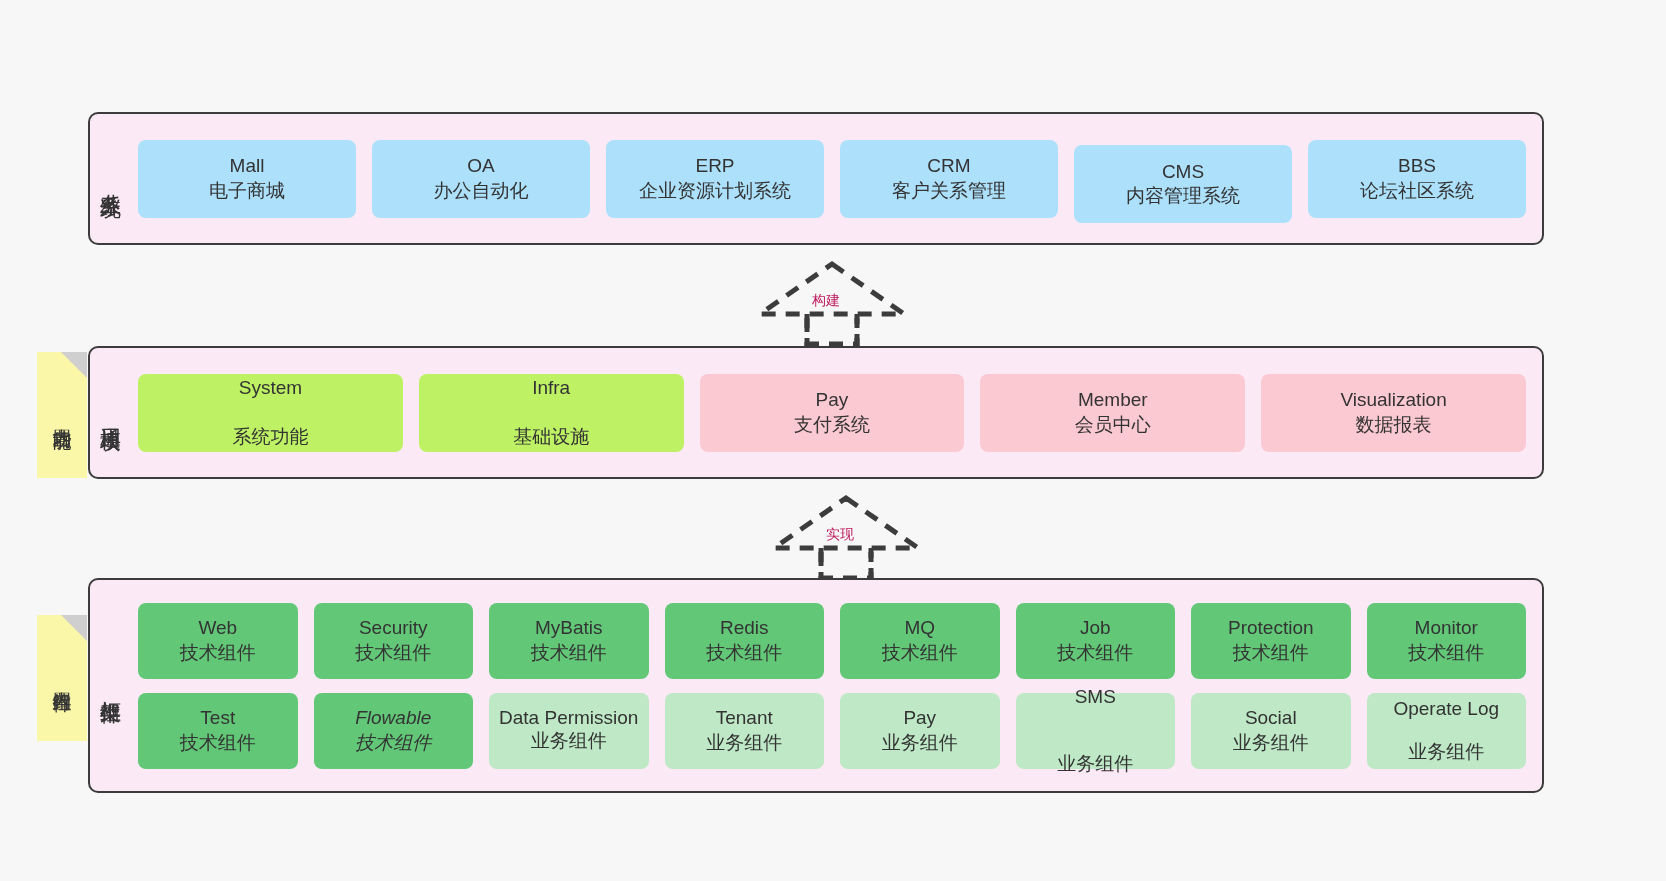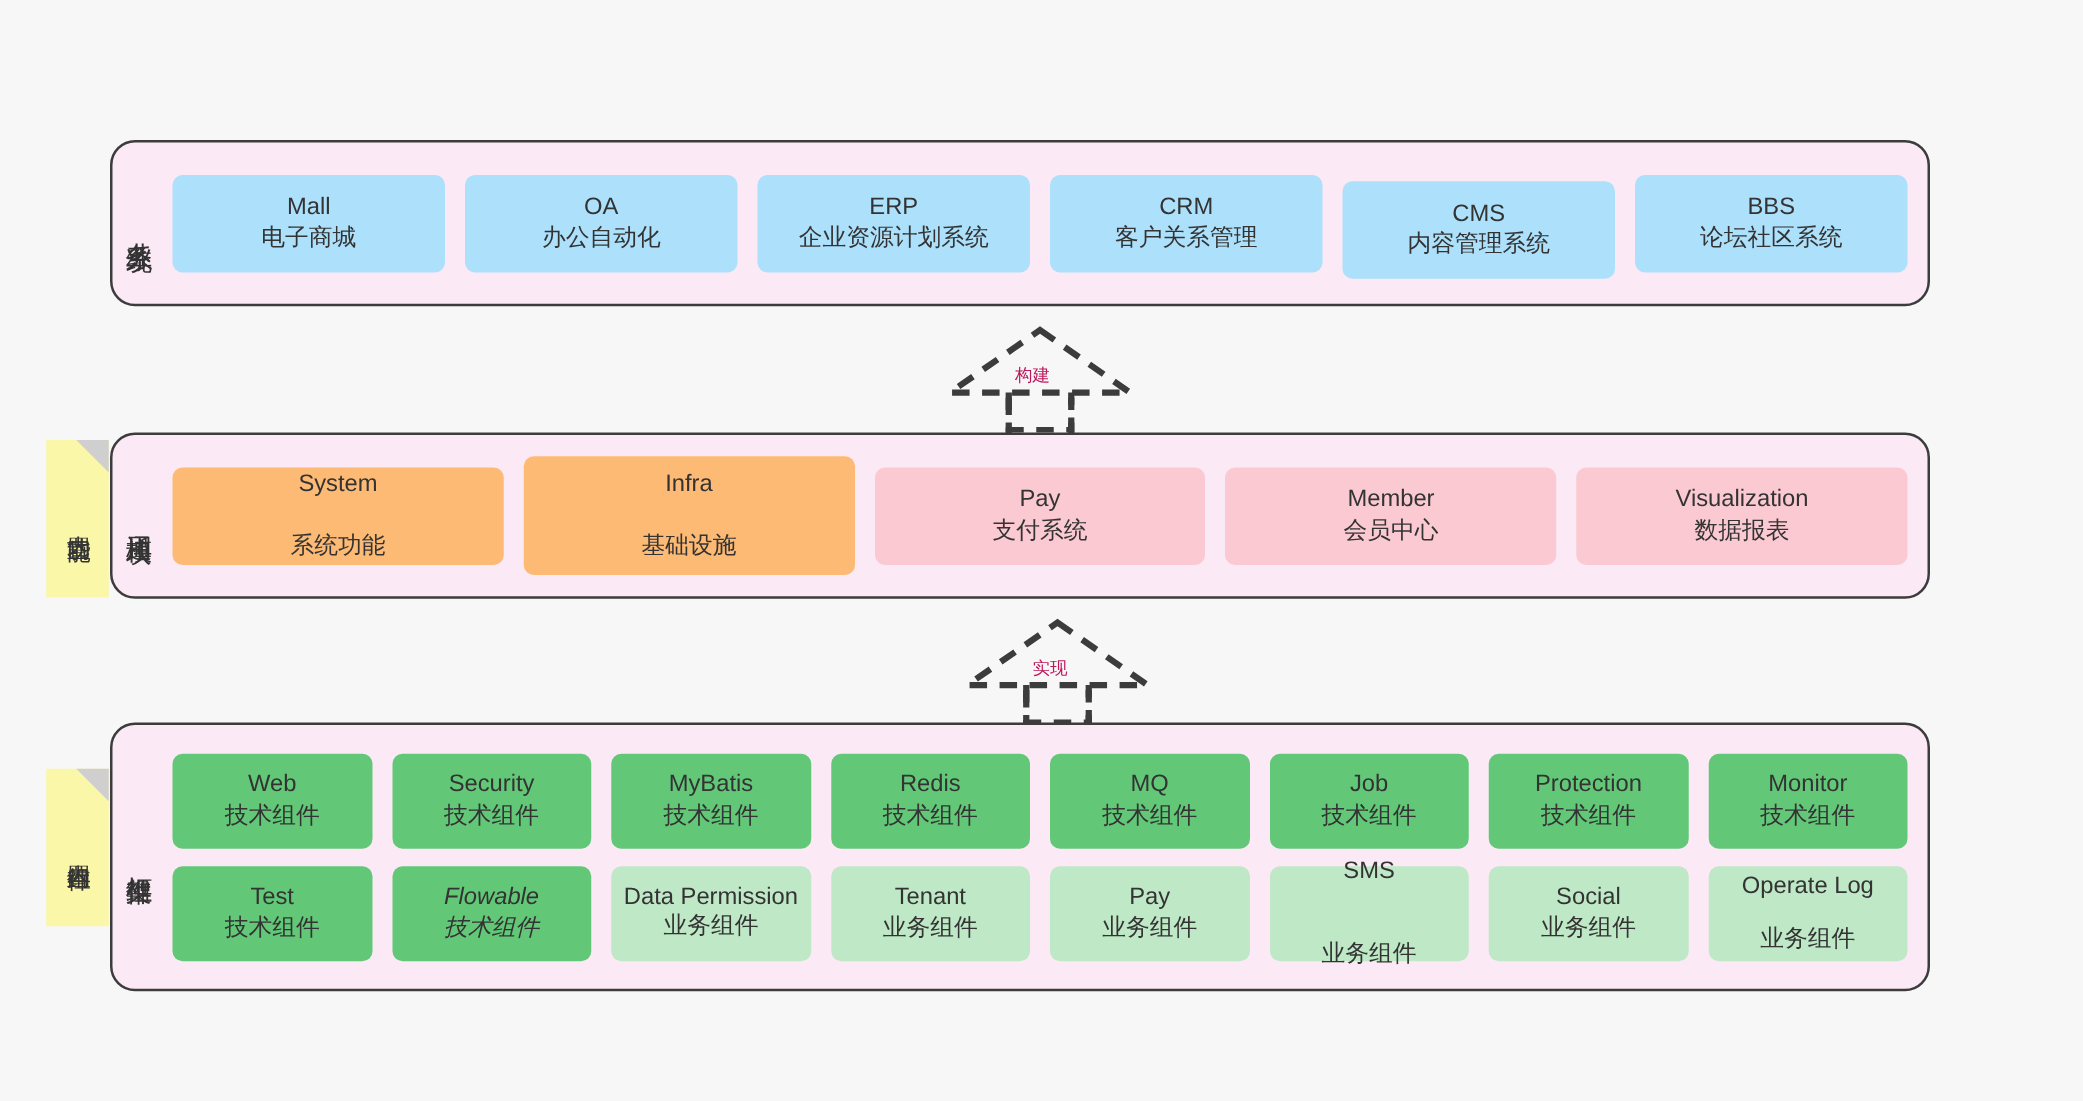--- a/index.html
+++ b/index.html
@@ -21,21 +21,21 @@
     inset: 0;
     background: #f7f7f7;
   }
 
   
   .layer {
     position: absolute;
     box-sizing: border-box;
     background: #fbeaf5;
     border: 2.5px solid #3c3c3c;
-    border-radius: 20px;
+    border-radius: 10px;
     display: flex;
     align-items: stretch;
   }
 
   .layer-title {
     flex: 0 0 auto;
     width: 40px;
     display: flex;
     align-items: center;
     justify-content: center;
@@ -85,21 +85,21 @@
     font-size: 19px;
     line-height: 1.28;
     color: #333333;
     padding: 4px 6px;
     user-select: none;
   }
   .card .en { display: block; }
   .card .cn { display: block; }
 
   .card.blue      { background: #ace0fb; }
-  .card.red       { background: #fdba74; gap: 24px; }
+  .card.red       { background: #bef264; gap: 24px; }
   .card.pink      { background: #fbc9d1; }
   .card.green     { background: #62c878; }
   .card.lightgreen{ background: #bee8c6; }
 
   
   .note {
     position: absolute;
     box-sizing: border-box;
     background: #fbf7a8;
     display: flex;
@@ -187,21 +187,21 @@
     <span>内置功能</span>
   </div>
 
   <div class="layer" id="layer-common" style="left:88px; top:346px; width:1456px; height:133px;">
     <div class="layer-title">通用模块</div>
     <div class="layer-body">
       <div class="card red" style="height:78px;">
         <span class="en">System</span>
         <span class="cn">系统功能</span>
       </div>
-      <div class="card red" style="height:95px;">
+      <div class="card red" style="height:78px;">
         <span class="en">Infra</span>
         <span class="cn">基础设施</span>
       </div>
       <div class="card pink" style="height:78px;">
         <span class="en">Pay</span>
         <span class="cn">支付系统</span>
       </div>
       <div class="card pink" style="height:78px;">
         <span class="en">Member</span>
         <span class="cn">会员中心</span>

